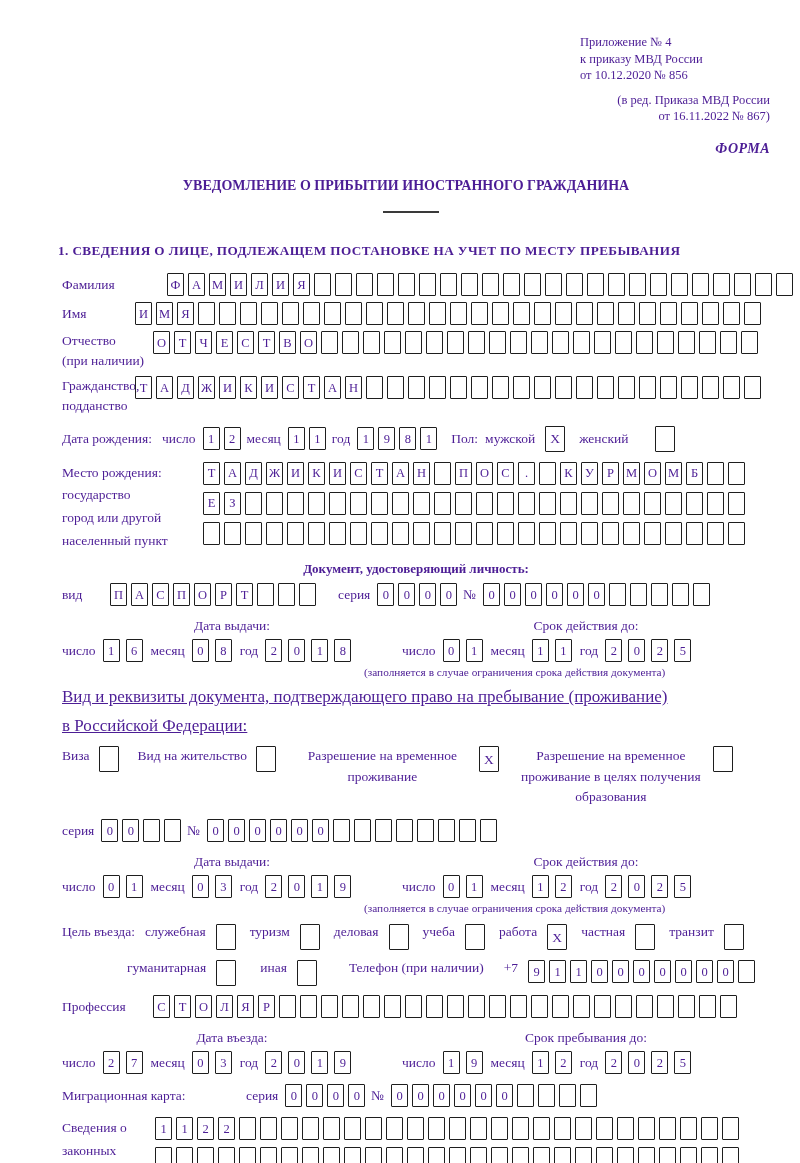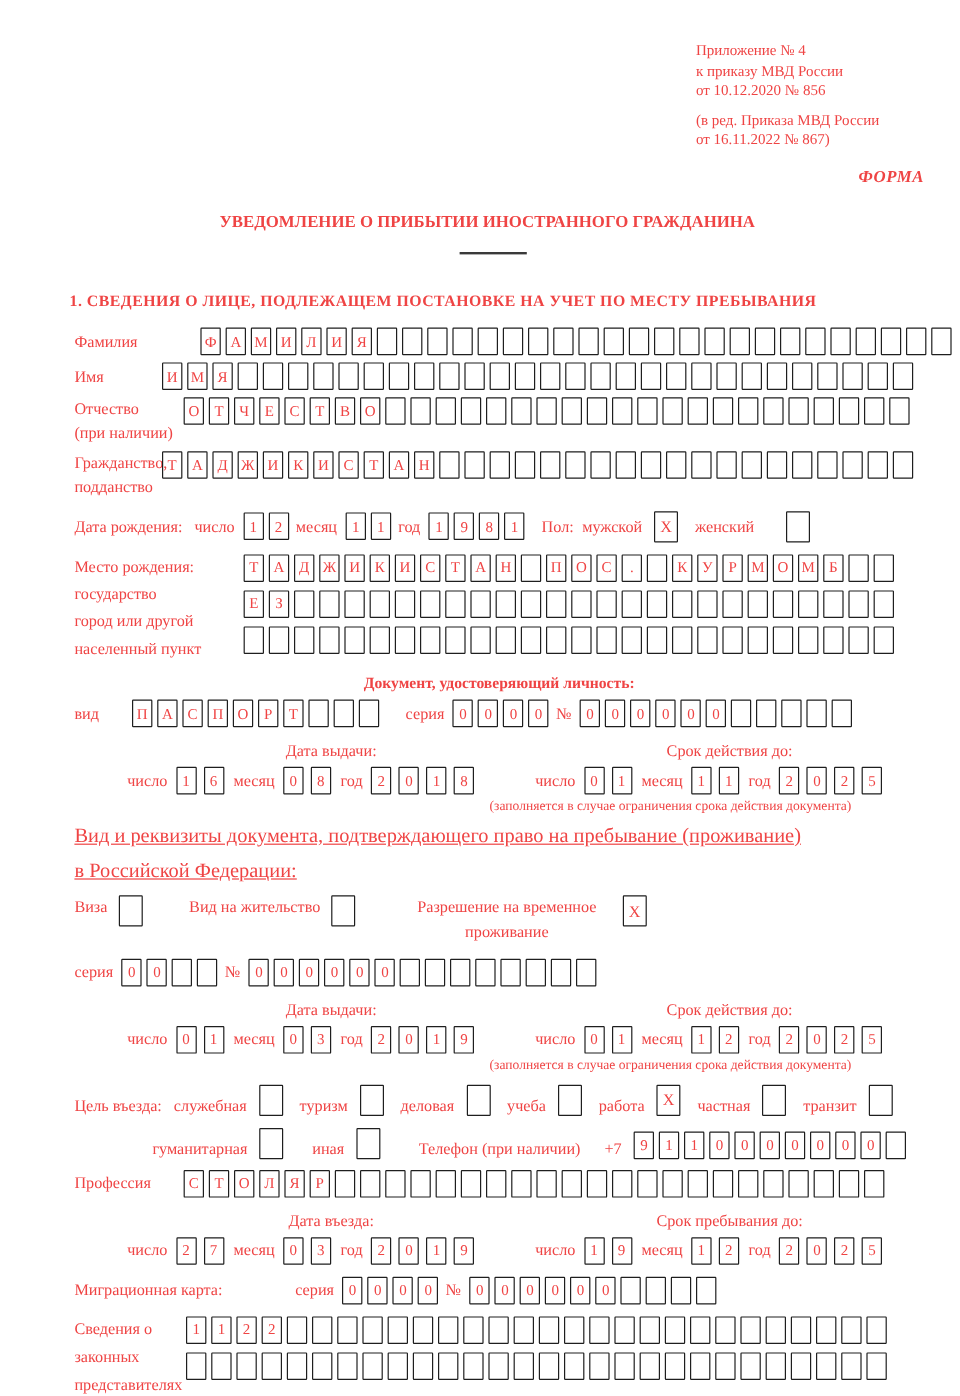--- a/index.html
+++ b/index.html
@@ -1,48 +1,48 @@
 <!DOCTYPE html>
 <html><head>
 <meta charset="utf-8">
 <style>
   html,body{margin:0;padding:0;background:#ffffff;}
   .page{width:800px;height:1163px;box-sizing:border-box;padding:34px 30px 10px 62px;
-        font-family:"Liberation Serif","DejaVu Serif",serif;color:#ef4444;background:#fff;overflow:hidden;}
+        font-family:"Liberation Serif","DejaVu Serif",serif;color:#4c1d95;background:#fff;overflow:hidden;}
   .hdr{margin-left:auto;width:190px;font-size:12.5px;line-height:1.32;}
-  .hdr-amend{margin-top:8px;}
+  .hdr-amend{margin-top:8px;text-align:right;}
   .forma{margin-top:16px;text-align:right;font-weight:700;font-size:14px;letter-spacing:.5px;font-style:italic;}
   .title{margin-top:18px;margin-left:-20px;text-align:center;font-weight:700;font-size:14px;line-height:1.6;}
   .blank{display:inline-block;width:56px;height:2px;background:#3a3a3a;margin-left:10px;vertical-align:-1px;}
   .sec{margin-top:24px;margin-left:-4px;font-weight:700;font-size:13.2px;letter-spacing:.4px;white-space:nowrap;}
   .row{display:flex;align-items:center;margin-top:6px;font-size:13.5px;}
   .rowtop{align-items:flex-start;}
   .lbl{flex:none;}
   .lblcol{flex:none;line-height:1.45;}
   .w73{width:73px;}  .w91{width:91px;}
   .cells{display:flex;flex:none;}
   .cell{box-sizing:border-box;width:17px;height:23px;border:1.8px solid #1e1e1e;border-radius:1px;
         margin-right:4px;display:flex;align-items:center;justify-content:center;font-size:12.5px;padding-top:1px;flex:none;}
   .chkcell .cell{width:20px;height:26px;font-size:13.5px;}
   .dlbl{margin:0 7px 0 2px;white-space:nowrap;}
   .daterow{display:flex;align-items:center;font-size:13.5px;}
   .daterow .cell{margin-right:6px;}
   .datepair{display:flex;align-items:flex-start;margin-top:12px;}
-  .dleft{width:340px;flex:none;margin-left:44px;}
+  .dleft{width:340px;flex:none;}
   .dright{flex:1;}
   .datetitle{text-align:center;font-size:13.5px;margin-bottom:5px;}
   .datenote{font-size:11.3px;margin-top:4px;margin-left:-38px;text-align:left;white-space:nowrap;}
   .docheading{text-align:center;font-weight:700;font-size:13px;margin-top:8px;}
   .introline{font-size:17px;margin-top:9px;text-decoration:underline;}
-  .optsrow{display:flex;align-items:flex-start;margin-top:10px;gap:35px;}
+  .optsrow{display:flex;align-items:flex-start;margin-top:10px;gap:15px;}
   .opt{display:flex;align-items:flex-start;gap:9px;font-size:13.5px;}
   .optlabel{line-height:1.5;}
   .optcenter{text-align:center;}
   .w175{max-width:175px;}  .w186{max-width:186px;}
-  .purposerow{display:flex;align-items:flex-end;margin-top:10px;gap:10px;font-size:13.5px;}
+  .purposerow{display:flex;align-items:flex-start;margin-top:10px;gap:10px;font-size:13.5px;}
   .indent65{margin-left:65px;}
   .bp{display:flex;align-items:flex-start;margin-top:10px;font-size:13.5px;}
   .bplab{flex:none;line-height:1.7;}
   .bpw141{width:141px;}  .bpw93{width:93px;}
   .bprows .cells{margin-bottom:7px;}
   .gap10{margin-left:10px;} .gap18{margin-left:18px;} .gap26{margin-left:26px;}
 </style>
 </head>
 <body>
 
@@ -445,20 +445,26 @@
       <span class="cells chkcell">
           <span class="cell"></span>
         </span>
     </div>
     <div class="opt">
       <span class="optlabel optcenter w175">Разрешение на временное проживание</span>
       <span class="cells chkcell">
           <span class="cell">X</span>
         </span>
     </div>
+    <div class="opt">
+      <span class="optlabel optcenter w186">Разрешение на временное проживание в целях получения образования</span>
+      <span class="cells chkcell">
+          <span class="cell"></span>
+        </span>
+    </div>
   </div>
 
   <div class="row" style="margin-top:12px;">
     <span class="dlbl" style="margin-left:0;">серия</span>
     <span class="cells">
         <span class="cell">0</span>
         <span class="cell">0</span>
         <span class="cell"></span>
         <span class="cell"></span>
       </span>

